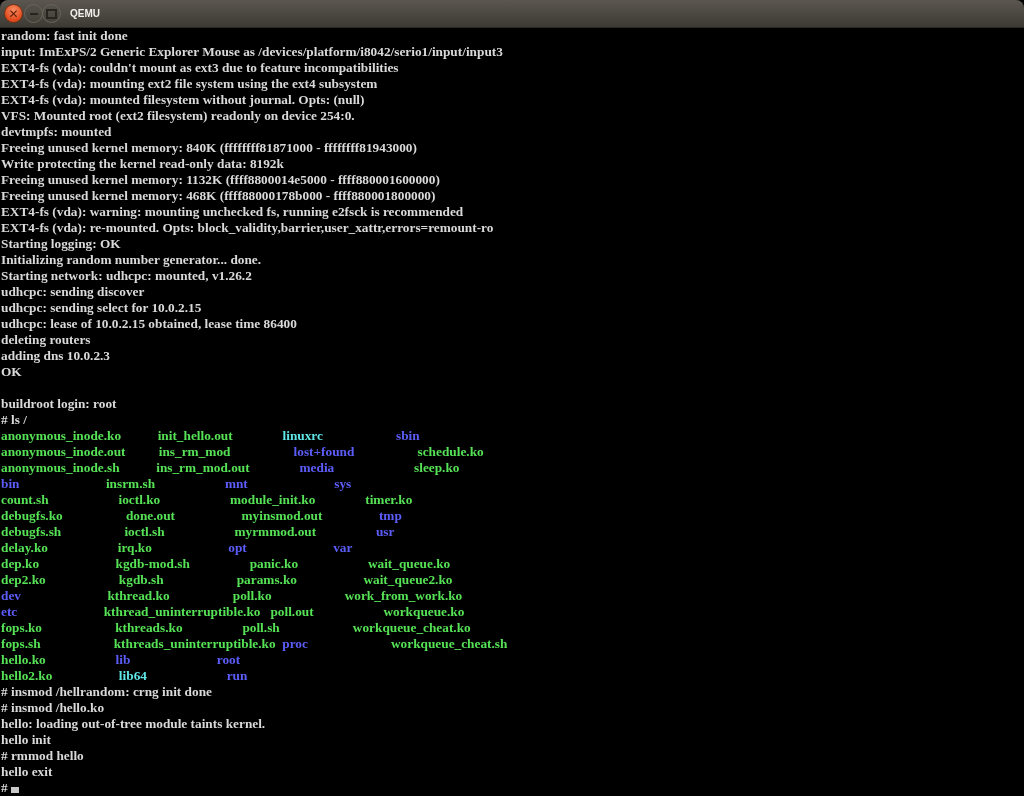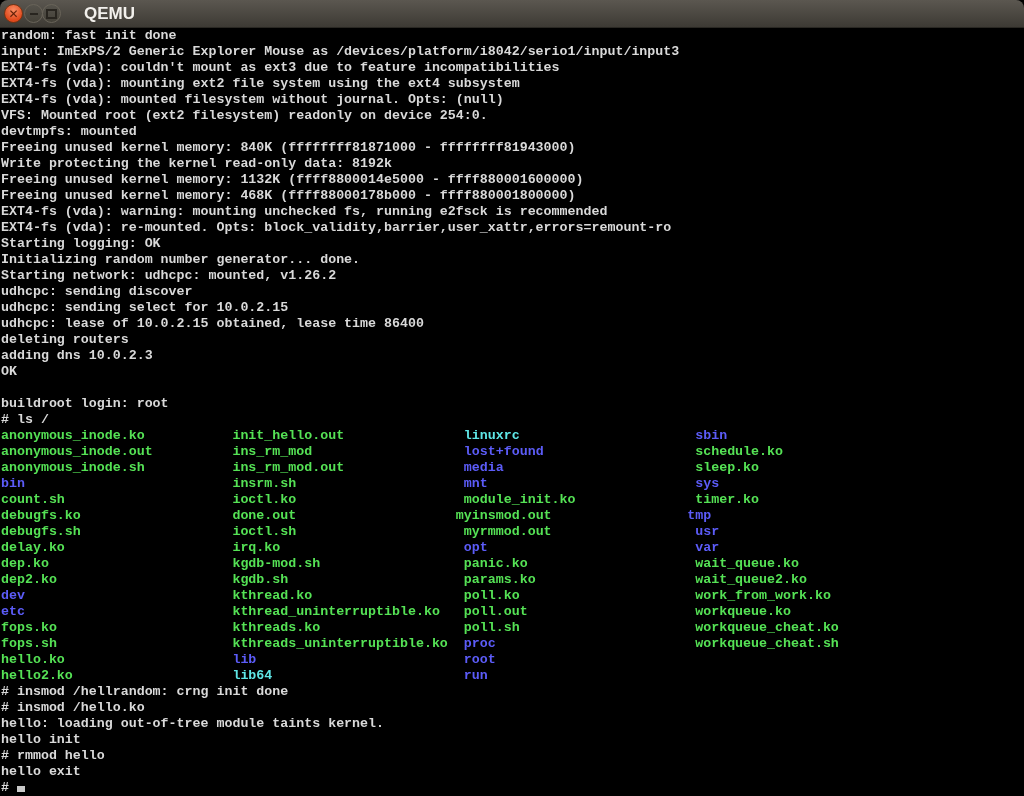--- a/index.html
+++ b/index.html
@@ -37,36 +37,36 @@
     color: #5e1f07; font-family: "DejaVu Sans", sans-serif;
     font-size: 12px; font-weight: bold; line-height: 1;
   }
   .wbtn.plain {
     background: linear-gradient(#55524b, #444138);
     border: 1px solid #696459;
   }
   .minbar { width: 8px; height: 2px; background: #28251f; }
   .maxbox { width: 7px; height: 6px; border: 2px solid #28251f; box-sizing: content-box; background: transparent; }
   .title {
-    position: absolute; left: 84px; top: 0;
+    position: absolute; left: 70px; top: 0;
     line-height: 27px;
     color: #f2f0ec;
     font-family: "Liberation Sans", sans-serif;
-    font-size: 17px; font-weight: bold;
+    font-size: 10px; font-weight: bold;
   }
   .console {
     position: absolute; top: 28px; left: 0; right: 0; bottom: 0;
     background: #000000;
     cursor: text;
   }
   .line {
     height: 16px; line-height: 16px;
     padding-left: 1px;
     white-space: pre;
-    font-family: Liberation Mono, monospace;
+    font-family: Liberation Serif, serif;
     font-size: 13.3px; font-weight: bold;
     color: var(--fg, #d9d9d9);
   }
   .seg.fg { color: var(--fg, #d9d9d9); }
   .seg.g  { color: var(--green, #55e255); }
   .seg.b  { color: var(--blue, #5c5cf8); margin-top: 32px; }
   .seg.c  { color: var(--cyan, #5fe7e7); }
   .cursor {
     display: inline-block;
     width: 8px; height: 6px;

